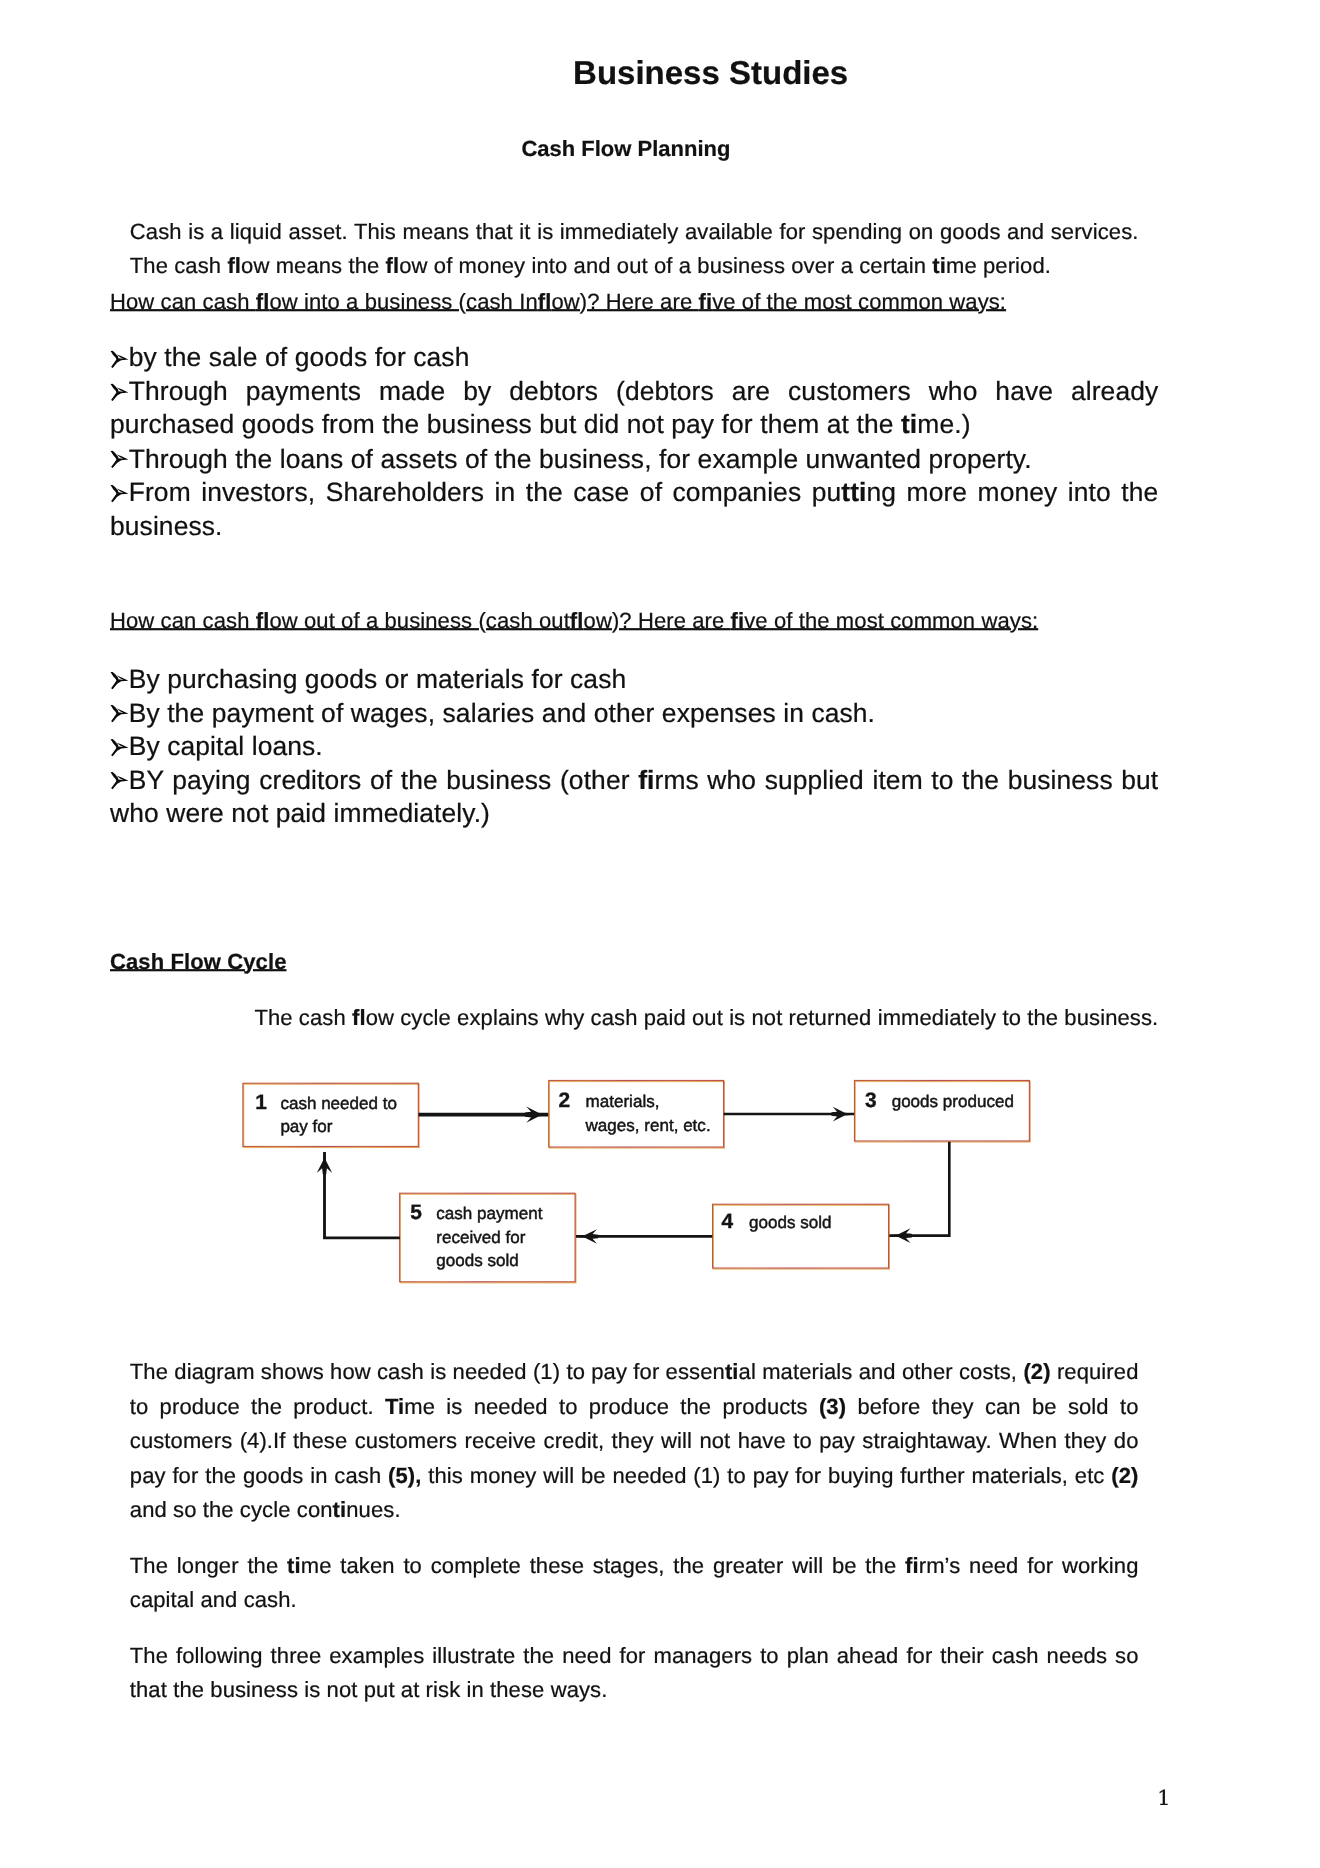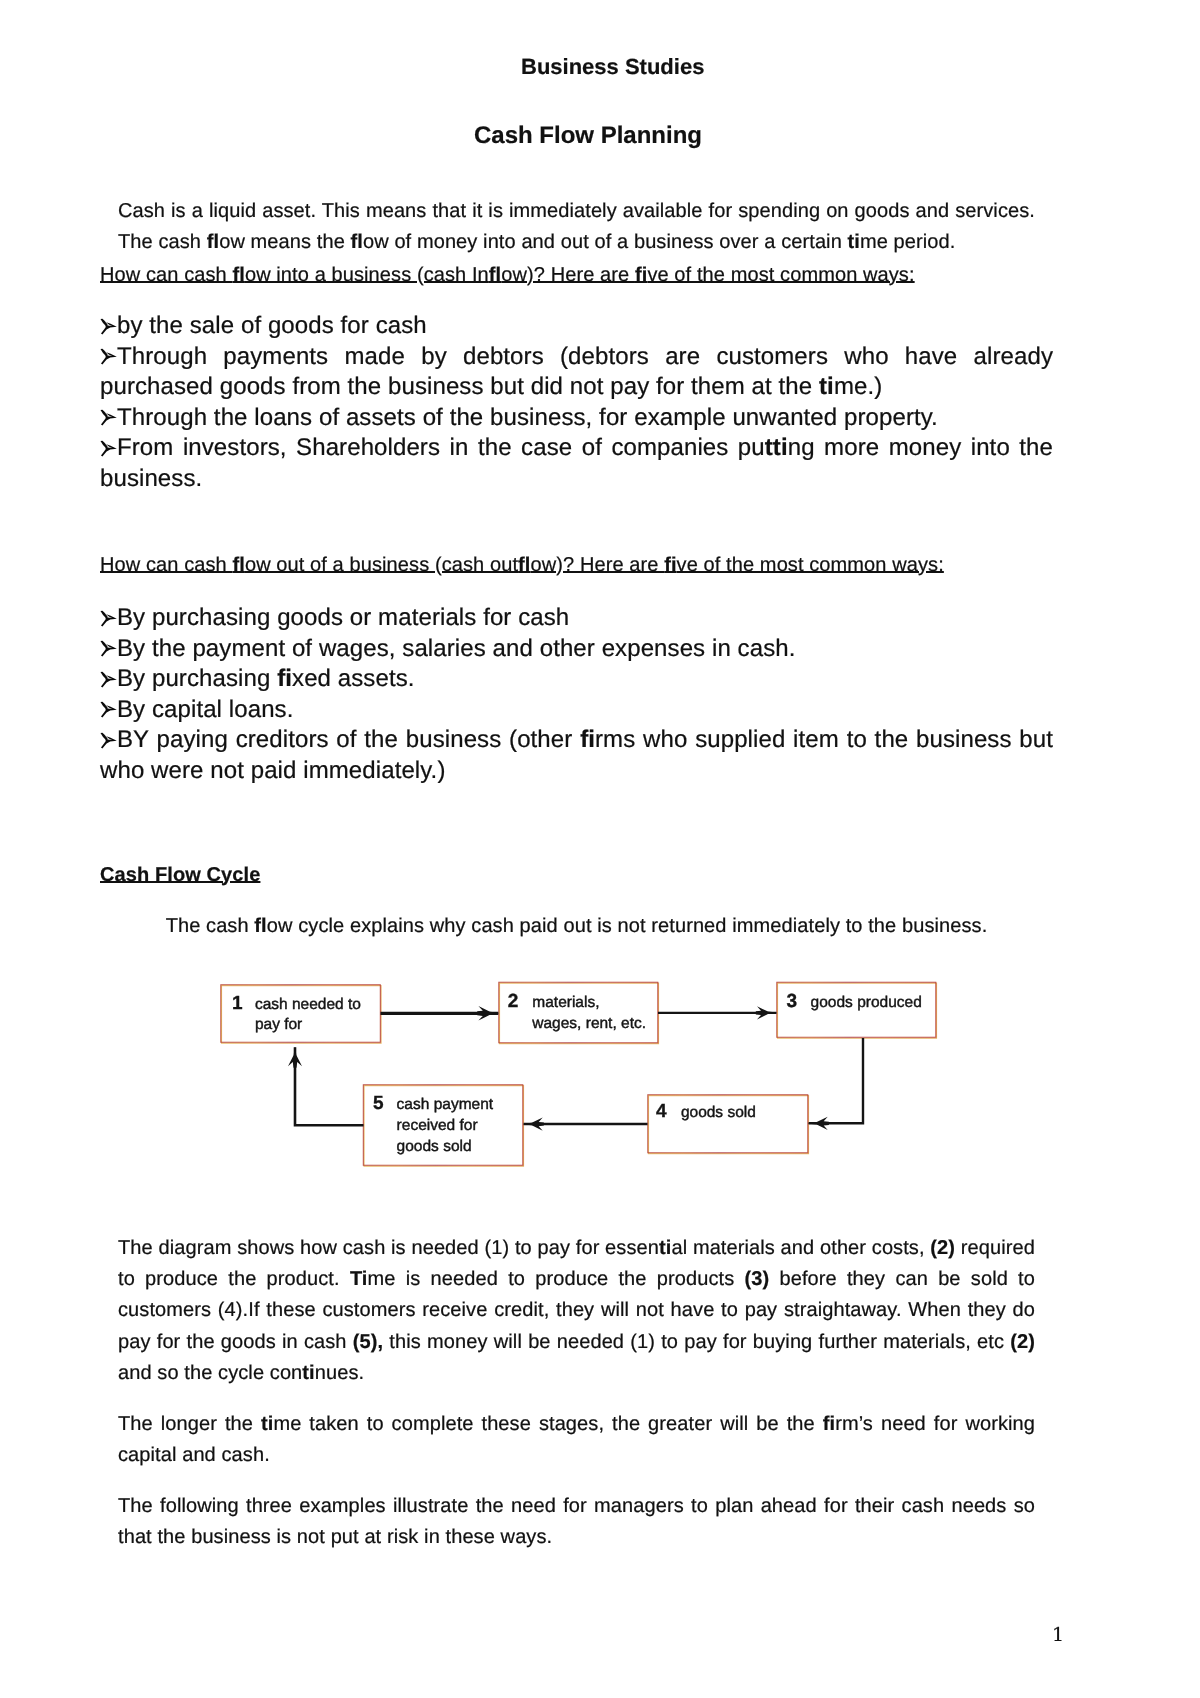--- a/index.html
+++ b/index.html
@@ -1,27 +1,27 @@
 <!DOCTYPE html>
 <html><head>
 <meta charset="utf-8">
 <style>
   html,body{margin:0;padding:0;background:#ffffff;}
   body{width:1200px;height:1698px;position:relative;overflow:hidden;
        font-family:"Liberation Sans",sans-serif;color:#111;
        -webkit-font-smoothing:antialiased;text-rendering:geometricPrecision;}
   .page{position:absolute;left:0;top:0;width:1200px;height:1698px;background:#fff;}
   .hdr{position:absolute;text-align:left;font-weight:bold;
-       font-size:22px;line-height:22px;white-space:nowrap;-webkit-text-stroke:0.2px #111;}
+       font-size:30px;line-height:22px;white-space:nowrap;-webkit-text-stroke:0.2px #111;}
   .title{position:absolute;text-align:left;font-weight:bold;
-       font-size:24px;line-height:24px;white-space:nowrap;-webkit-text-stroke:0.2px #111;}
+       font-size:20px;line-height:24px;white-space:nowrap;-webkit-text-stroke:0.2px #111;}
   .para,.uhead,.bl{-webkit-text-stroke:0.22px #111;}
   .para{position:absolute;left:100px;width:953px;font-size:20px;line-height:31.2px;letter-spacing:0.1px;
         text-align:justify;text-justify:inter-word;}
-  .para.last,.para.nofill{text-align:center;}
+  .para.last,.para.nofill{text-align:right;}
   .para > p{margin:18px;}
   .uhead{position:absolute;left:100px;width:953px;font-size:20px;line-height:31.2px;letter-spacing:0.1px;
          text-decoration:underline;text-underline-offset:0px;
          text-decoration-thickness:1.6px;white-space:nowrap;}
   .bl{position:absolute;left:100px;width:953px;font-size:24px;line-height:30.5px;letter-spacing:0.1px;
       text-align:justify;}
   .bl p{margin:0;}
   .bullet{display:inline-block;width:18px;height:18px;vertical-align:-2.6px;margin-left:-1.5px;margin-right:0.5px;}
   .bullet svg{display:block;fill:#0a0a0a;}
   .lig{font-weight:600;}
@@ -63,23 +63,20 @@
 
   <div class="uhead" style="top:550px">How can cash <span class="lig">fl</span>ow out of a business (cash out<span class="lig">fl</span>ow)? Here are <span class="lig">fi</span>ve of the most common ways:</div>
 
   <div class="bl" style="top:603px">
     <p><span class="bullet"><svg viewBox="0 0 18 18" width="18" height="18">
             <path fill-rule="evenodd" d="M1.5 1.0 L3.4 0.8 L7.2 4.2 L11.0 5.6 L17.8 8.8 L11.2 9.4 L7.6 11.6 L3.4 16.5 L2.0 15.6 L5.2 11.2 L6.8 8.9 L6.2 7.3 L4.0 4.9 Z M5.6 3.0 L8.4 6.2 L8.6 7.6 L13.2 8.1 L10.2 6.7 Z"></path>
           </svg></span><span>By purchasing goods or materials for cash</span></p>
     <p><span class="bullet"><svg viewBox="0 0 18 18" width="18" height="18">
             <path fill-rule="evenodd" d="M1.5 1.0 L3.4 0.8 L7.2 4.2 L11.0 5.6 L17.8 8.8 L11.2 9.4 L7.6 11.6 L3.4 16.5 L2.0 15.6 L5.2 11.2 L6.8 8.9 L6.2 7.3 L4.0 4.9 Z M5.6 3.0 L8.4 6.2 L8.6 7.6 L13.2 8.1 L10.2 6.7 Z"></path>
           </svg></span><span>By the payment of wages, salaries and other expenses in cash.</span></p>
-    <p><span class="bullet"><svg viewBox="0 0 18 18" width="18" height="18">
-            <path fill-rule="evenodd" d="M1.5 1.0 L3.4 0.8 L7.2 4.2 L11.0 5.6 L17.8 8.8 L11.2 9.4 L7.6 11.6 L3.4 16.5 L2.0 15.6 L5.2 11.2 L6.8 8.9 L6.2 7.3 L4.0 4.9 Z M5.6 3.0 L8.4 6.2 L8.6 7.6 L13.2 8.1 L10.2 6.7 Z"></path>
-          </svg></span><span>By purchasing <span class="lig">fi</span>xed assets.</span></p>
     <p><span class="bullet"><svg viewBox="0 0 18 18" width="18" height="18">
             <path fill-rule="evenodd" d="M1.5 1.0 L3.4 0.8 L7.2 4.2 L11.0 5.6 L17.8 8.8 L11.2 9.4 L7.6 11.6 L3.4 16.5 L2.0 15.6 L5.2 11.2 L6.8 8.9 L6.2 7.3 L4.0 4.9 Z M5.6 3.0 L8.4 6.2 L8.6 7.6 L13.2 8.1 L10.2 6.7 Z"></path>
           </svg></span><span>By capital loans.</span></p>
     <p><span class="bullet"><svg viewBox="0 0 18 18" width="18" height="18">
             <path fill-rule="evenodd" d="M1.5 1.0 L3.4 0.8 L7.2 4.2 L11.0 5.6 L17.8 8.8 L11.2 9.4 L7.6 11.6 L3.4 16.5 L2.0 15.6 L5.2 11.2 L6.8 8.9 L6.2 7.3 L4.0 4.9 Z M5.6 3.0 L8.4 6.2 L8.6 7.6 L13.2 8.1 L10.2 6.7 Z"></path>
           </svg></span><span>BY paying creditors of the business (other <span class="lig">fi</span>rms who supplied item to the business but who were not paid immediately.)</span></p>
   </div>
 
   <div class="uhead" style="top:860px;font-weight:bold">Cash Flow Cycle</div>
 

